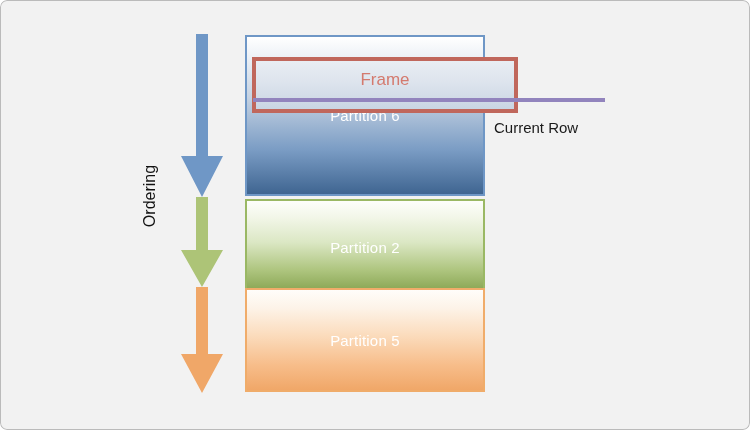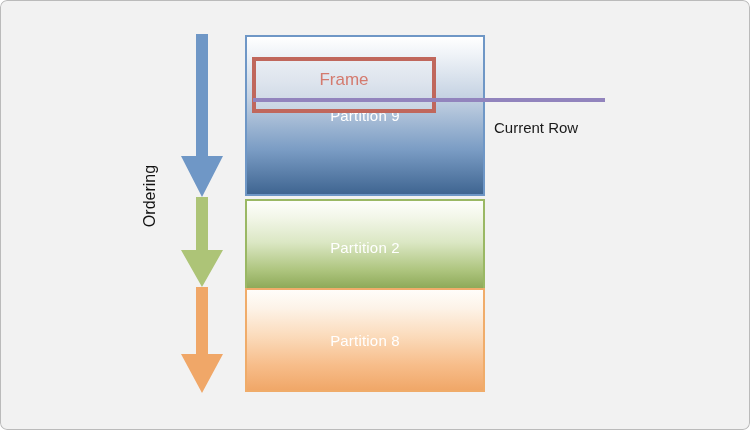--- a/index.html
+++ b/index.html
@@ -53,21 +53,21 @@
   }
   #partition-3 {
     left: 245px; top: 288px; width: 240px; height: 104px;
     border: 2px solid #f0ac6a;
     background: linear-gradient(to bottom, #fffdfa 0%, #fdf3e8 18%, #fbdcbd 45%, #f7bd8a 75%, #f0a768 100%);
   }
 
   
   #frame-box {
     position: absolute;
-    left: 252px; top: 57px; width: 184px; height: 56px;
+    left: 252px; top: 57px; width: 266px; height: 56px;
     box-sizing: border-box;
     border: 4px solid #c0675c;
     background: linear-gradient(to bottom, #e9edf3 0%, #dde4ed 45%, #c9d5e3 100%);
     display: flex;
     align-items: center;
     justify-content: center;
     z-index: 20;
   }
   #frame-label {
     color: #d47a6e;
@@ -109,29 +109,29 @@
     white-space: nowrap;
     z-index: 12;
   }
 </style>
 </head>
 <body>
 
 <div id="canvas">
 
   <div class="partition" id="partition-1">
-    <span class="plabel">Partition 9</span>
+    <span class="plabel">Partition 6</span>
   </div>
 
   <div class="partition" id="partition-2">
     <span class="plabel">Partition 2</span>
   </div>
 
   <div class="partition" id="partition-3">
-    <span class="plabel">Partition 8</span>
+    <span class="plabel">Partition 5</span>
   </div>
 
   <div id="frame-box">
     <span id="frame-label">Frame</span>
   </div>
 
   <div id="current-row-line"></div>
   <div id="current-row-label">Current Row</div>
 
   <svg class="arrow" id="arrow-blue" viewBox="0 0 42 163" preserveAspectRatio="none">

